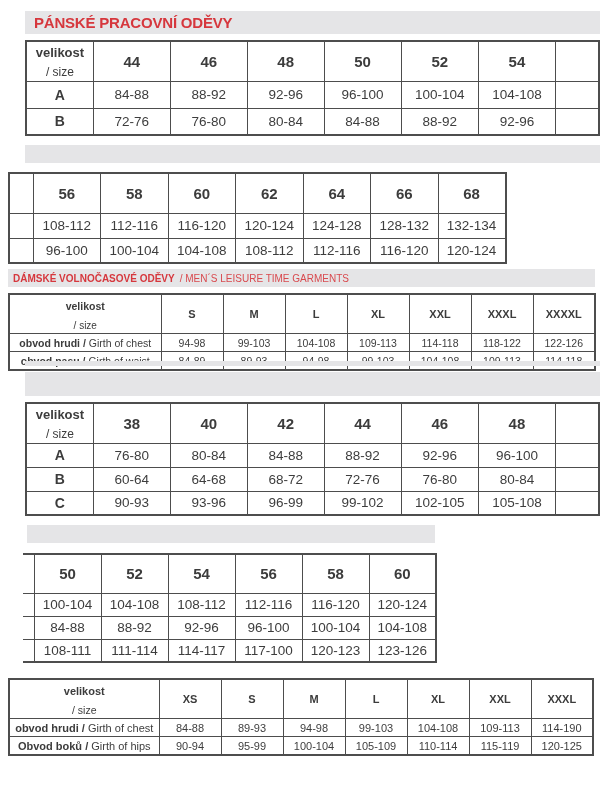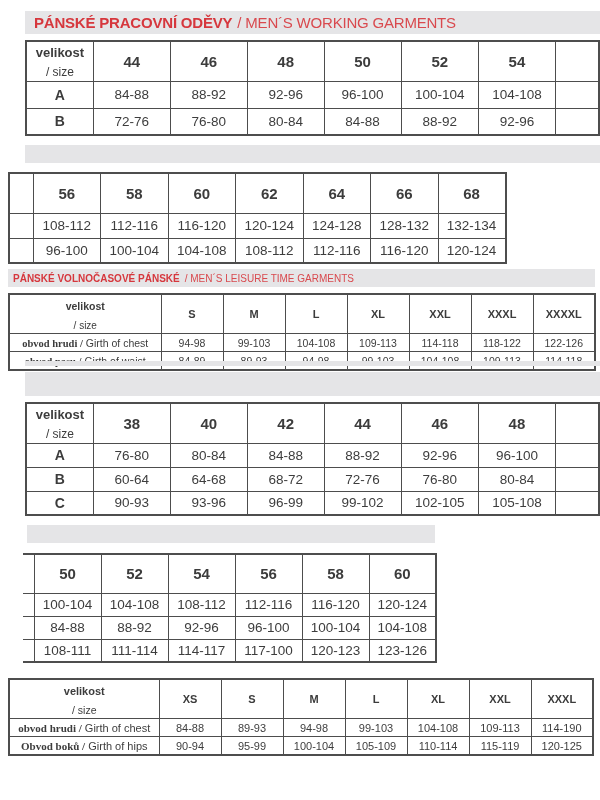--- a/index.html
+++ b/index.html
@@ -25,21 +25,21 @@
   .tbl td,.tbl th{
     border:1.5px solid #4d4d4d;padding:0;margin:0;text-align:center;
     vertical-align:middle;overflow:hidden;font-weight:400;color:#3d3d3d;
   }
   .tbl .stub{background:#fff;}
   .tbl.open-left{border-left:none;}
   .tbl.open-left .stub{border-left:none;}
   .vlabel{line-height:1.2;}
   .vlabel .lb{font-weight:700;color:#3c3c3c;}
   .vlabel .lr{font-weight:400;color:#3c3c3c;}
-  .lblcell .lb{font-weight:700;color:#3c3c3c;font-family:Liberation Serif, serif;}
+  .lblcell .lb{font-weight:700;color:#3c3c3c;}
   .lblcell .lr{font-weight:400;color:#3d3d3d;}
   
   .tbl.big .colhead{font-size:15px;font-weight:700;color:#3c3c3c;}
   .tbl.big .val{font-size:13.5px;}
   .tbl.big .rowlabel{font-size:14px;font-weight:700;color:#3c3c3c;}
   .tbl.big .vlabel .lb{font-size:13px;}
   .tbl.big .vlabel .lr{font-size:12px;}
   
   .tbl.sm .colhead{font-size:11px;font-weight:700;color:#3c3c3c;}
   .tbl.sm .val{font-size:10.5px;}
@@ -53,21 +53,20 @@
   .tbl.md .vlabel .lr{font-size:10.5px;}
   .tbl.md .lblcell{font-size:11px;}
 </style>
 </head>
 <body>
 
 <div class="page">
 
   <div class="bar big" style="left:25px;top:11px;width:575px;height:23px;">
     <span class="cz">PÁNSKÉ PRACOVNÍ ODĚVY</span>
-    <span class="en">/ MEN´S WORKING GARMENTS</span>
   </div>
 
   <table class="tbl big" style="left:25px;top:40px;">
       <colgroup>
         <col style="width: 68px;">
         <col style="width: 79px;">
         <col style="width: 79px;">
         <col style="width: 79px;">
         <col style="width: 79px;">
         <col style="width: 79px;">
@@ -153,21 +152,21 @@
           <td class="val">104-108</td>
           <td class="val">108-112</td>
           <td class="val">112-116</td>
           <td class="val">116-120</td>
           <td class="val">120-124</td>
         </tr>
       </tbody>
     </table>
 
   <div class="bar small" style="left:8px;top:269px;width:582px;height:18px;">
-    <span class="cz">PÁNSKÉ VOLNOČASOVÉ PÁNSKÉ</span>
+    <span class="cz">DÁMSKÉ VOLNOČASOVÉ ODĚVY</span>
     <span class="en">/ MEN´S LEISURE TIME GARMENTS</span>
   </div>
 
   <table class="tbl sm" style="left:8px;top:293px;">
       <colgroup>
         <col style="width: 152px;">
         <col style="width: 62px;">
         <col style="width: 62px;">
         <col style="width: 62px;">
         <col style="width: 62px;">

